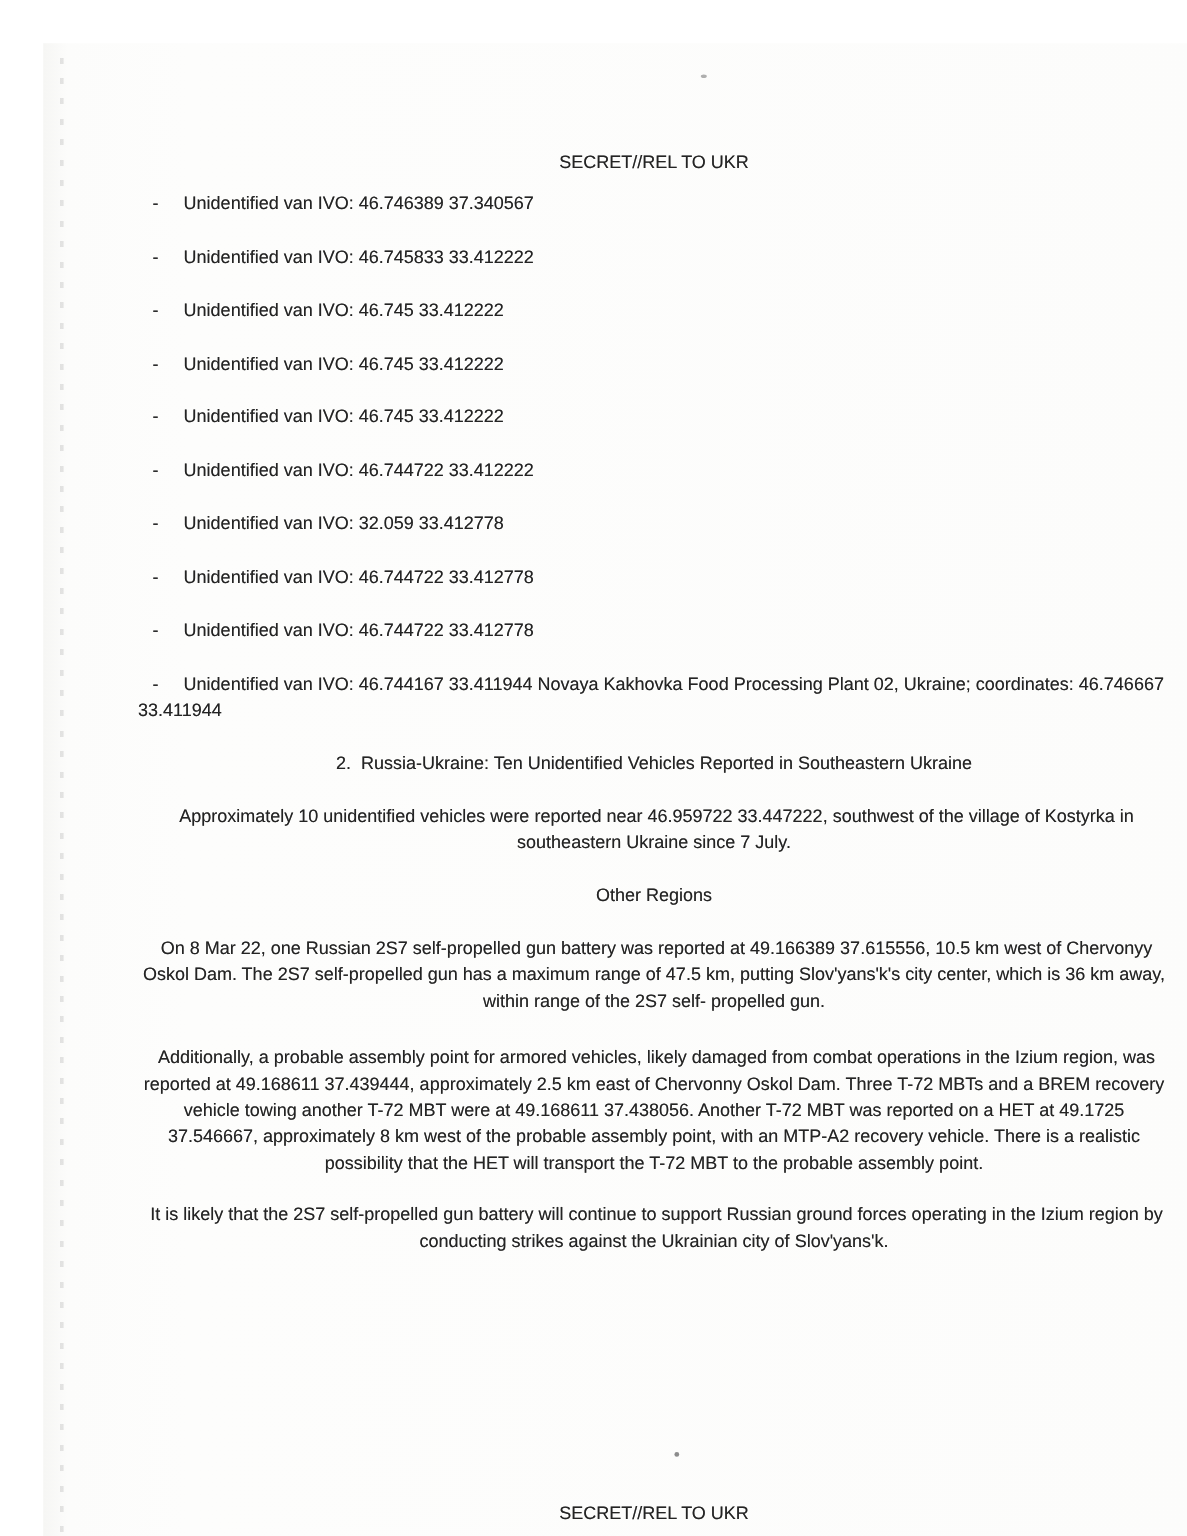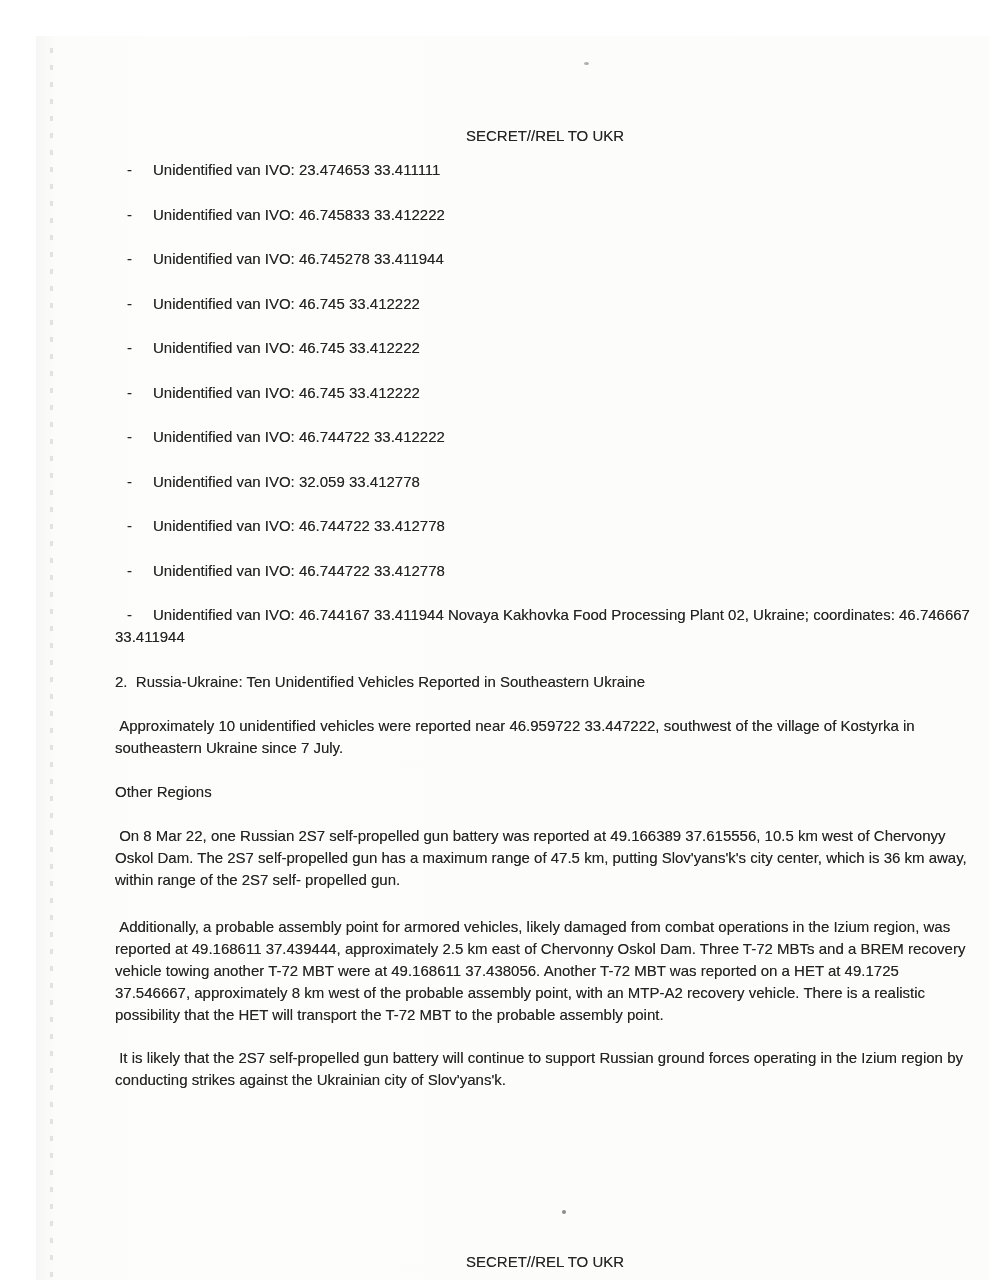--- a/index.html
+++ b/index.html
@@ -9,21 +9,21 @@
     background: linear-gradient(90deg, #f6f6f4 0px, #fcfcfb 20px, #fdfdfc 120px, #fcfcfb 100%);
     font-family:"Liberation Sans","DejaVu Sans",sans-serif;
     font-size:15px; line-height:22px; color:#242424;
     text-shadow: 0 0 0.45px rgba(40,40,40,0.55);
   }
   .content { position:absolute; top:65px; left:55px; width:884px; }
   .classification { text-align:center; white-space:pre-wrap; }
   .footer-classification { position:absolute; top:1203px; left:55px; width:884px; text-align:center; white-space:pre-wrap; }
   .li { margin-bottom:22.5px; white-space:pre-wrap; }
   .dash { margin-right:9px; }
-  .block { margin-bottom:22px; white-space:pre-wrap; }
+  .block { margin-bottom:22px; white-space:pre-wrap;text-align:center; }
   .para-gap-lg { margin-bottom:25px; }
   .para-gap-md { margin-bottom:21px; }
   
   .edge-dashes {
     position:absolute; left:2px; top:0; width:3px; height:100%; opacity:0.45;
     background: repeating-linear-gradient(180deg,
       rgba(130,130,130,0.45) 0px, rgba(130,130,130,0.45) 5px,
       rgba(130,130,130,0) 5px, rgba(130,130,130,0) 17px);
   }
   .bottom-scan-line {
@@ -38,23 +38,22 @@
 </head>
 <body>
 
 <div class="page">
   <div class="edge-dashes"></div>
   <div class="speck-top"></div>
 
   <div class="content">
     <div class="classification">SECRET//REL TO UKR</div>
 
-    <div class="li"><span class="dash">-</span><span>Unidentified van IVO: 23.474653 33.411111</span></div>
+    <div class="li"><span class="dash">-</span><span>Unidentified van IVO: 46.746389 37.340567</span></div>
     <div class="li"><span class="dash">-</span><span>Unidentified van IVO: 46.745833 33.412222</span></div>
-    <div class="li"><span class="dash">-</span><span>Unidentified van IVO: 46.745278 33.411944</span></div>
     <div class="li"><span class="dash">-</span><span>Unidentified van IVO: 46.745 33.412222</span></div>
     <div class="li"><span class="dash">-</span><span>Unidentified van IVO: 46.745 33.412222</span></div>
     <div class="li"><span class="dash">-</span><span>Unidentified van IVO: 46.745 33.412222</span></div>
     <div class="li"><span class="dash">-</span><span>Unidentified van IVO: 46.744722 33.412222</span></div>
     <div class="li"><span class="dash">-</span><span>Unidentified van IVO: 32.059 33.412778</span></div>
     <div class="li"><span class="dash">-</span><span>Unidentified van IVO: 46.744722 33.412778</span></div>
     <div class="li"><span class="dash">-</span><span>Unidentified van IVO: 46.744722 33.412778</span></div>
     <div class="li"><span class="dash">-</span><span>Unidentified van IVO: 46.744167 33.411944 Novaya Kakhovka Food Processing Plant 02, Ukraine; coordinates: 46.746667 33.411944</span></div>
 
     <div class="block">2.  Russia-Ukraine: Ten Unidentified Vehicles Reported in Southeastern Ukraine</div>

